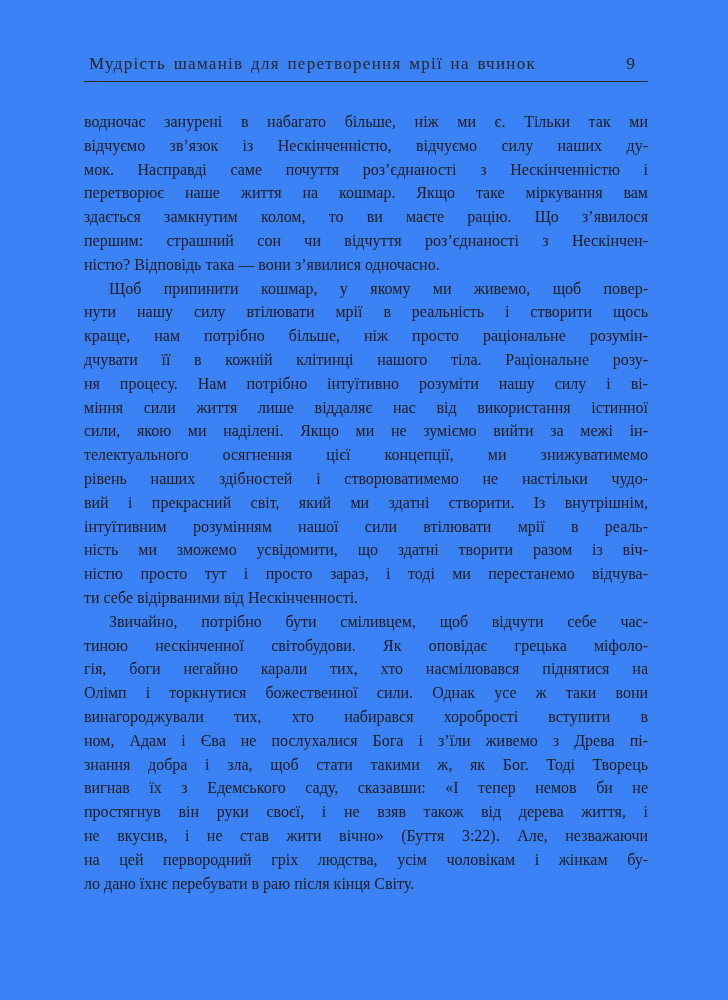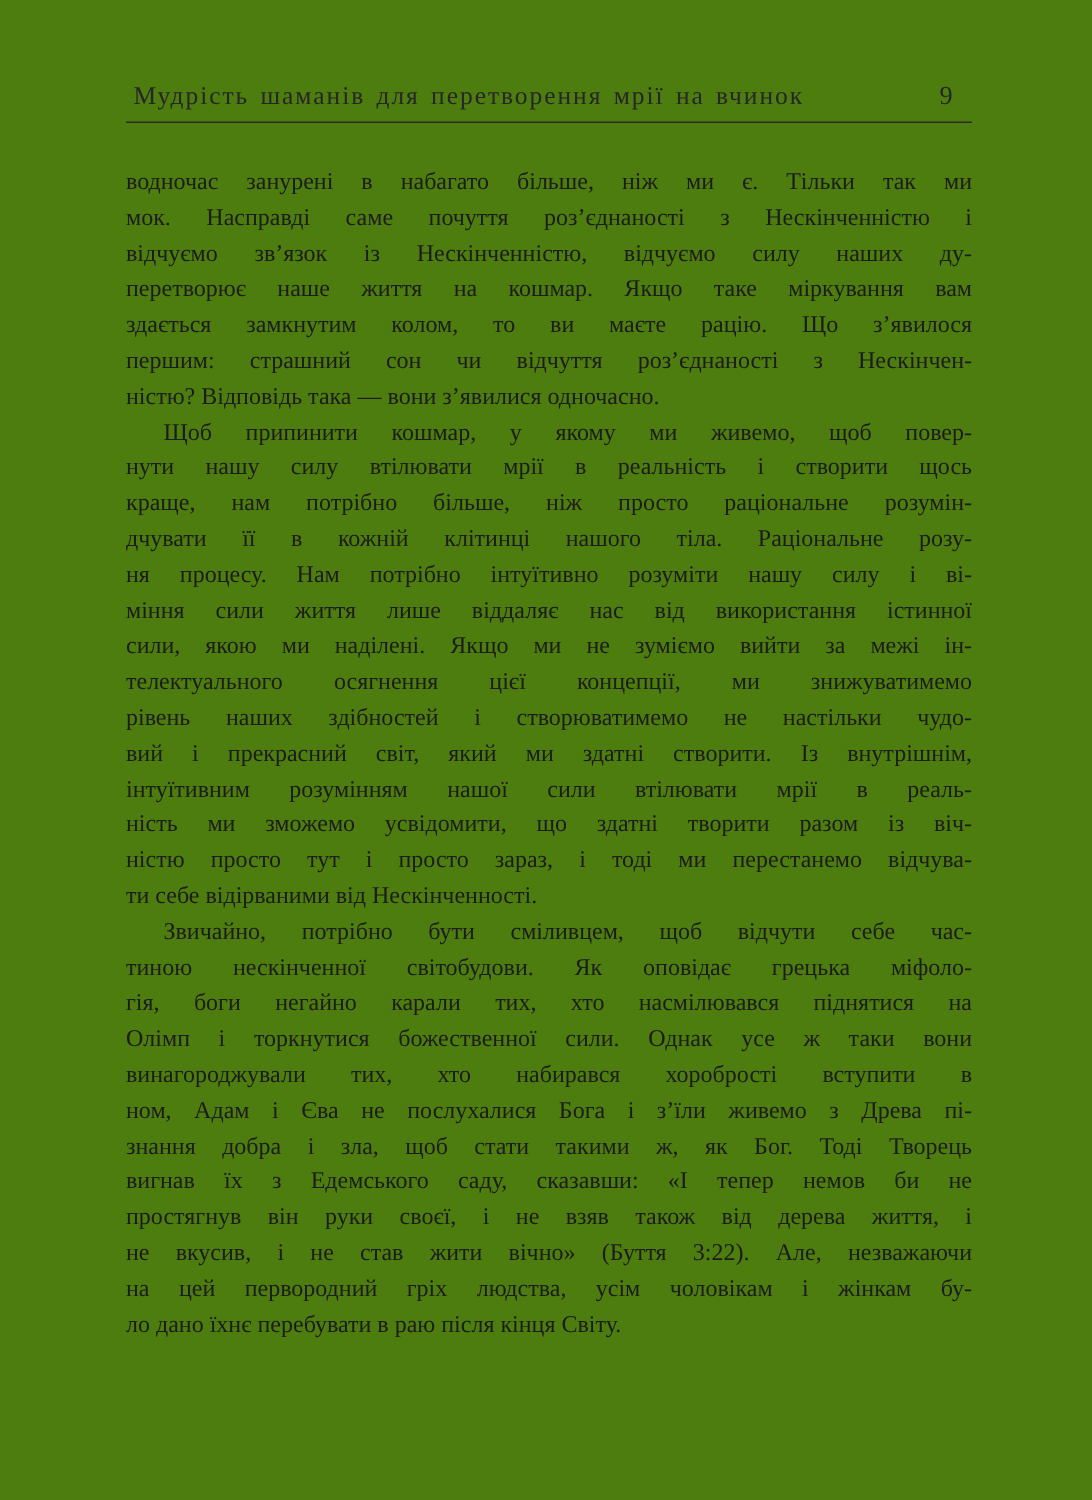--- a/index.html
+++ b/index.html
@@ -5,21 +5,21 @@
   * { margin: 0; padding: 0; box-sizing: border-box; }
 
   html, body {
     background: #ffffff;
   }
 
   .page {
     position: relative;
     width: 728px;
     height: 1000px;
-    background: #4d7c0f;
+    background: #3b82f6;
     overflow: hidden;
     font-family: "Liberation Serif", "DejaVu Serif", serif;
     color: #1f1f1f;
   }
 
   .content {
     position: absolute;
     left: 84px;
     top: 0;
     width: 564px;
@@ -71,22 +71,22 @@
 <div class="page">
   <div class="content">
 
     <div class="running-header">
       <span class="title">Мудрість шаманів для перетворення мрії на вчинок</span>
       <span class="pagenum">9</span>
     </div>
 
     <div class="page-body">
         <div class="line">водночас занурені в набагато більше, ніж ми є. Тільки так ми</div>
+        <div class="line">відчуємо зв’язок із Нескінченністю, відчуємо силу наших ду-</div>
         <div class="line">мок. Насправді саме почуття роз’єднаності з Нескінченністю і</div>
-        <div class="line">відчуємо зв’язок із Нескінченністю, відчуємо силу наших ду-</div>
         <div class="line">перетворює наше життя на кошмар. Якщо таке міркування вам</div>
         <div class="line">здається замкнутим колом, то ви маєте рацію. Що з’явилося</div>
         <div class="line">першим: страшний сон чи відчуття роз’єднаності з Нескінчен-</div>
         <div class="line last">ністю? Відповідь така — вони з’явилися одночасно.</div>
         <div class="line indent">Щоб припинити кошмар, у якому ми живемо, щоб повер-</div>
         <div class="line">нути нашу силу втілювати мрії в реальність і створити щось</div>
         <div class="line">краще, нам потрібно більше, ніж просто раціональне розумін-</div>
         <div class="line">дчувати її в кожній клітинці нашого тіла. Раціональне розу-</div>
         <div class="line">ня процесу. Нам потрібно інтуїтивно розуміти нашу силу і ві-</div>
         <div class="line">міння сили життя лише віддаляє нас від використання істинної</div>

